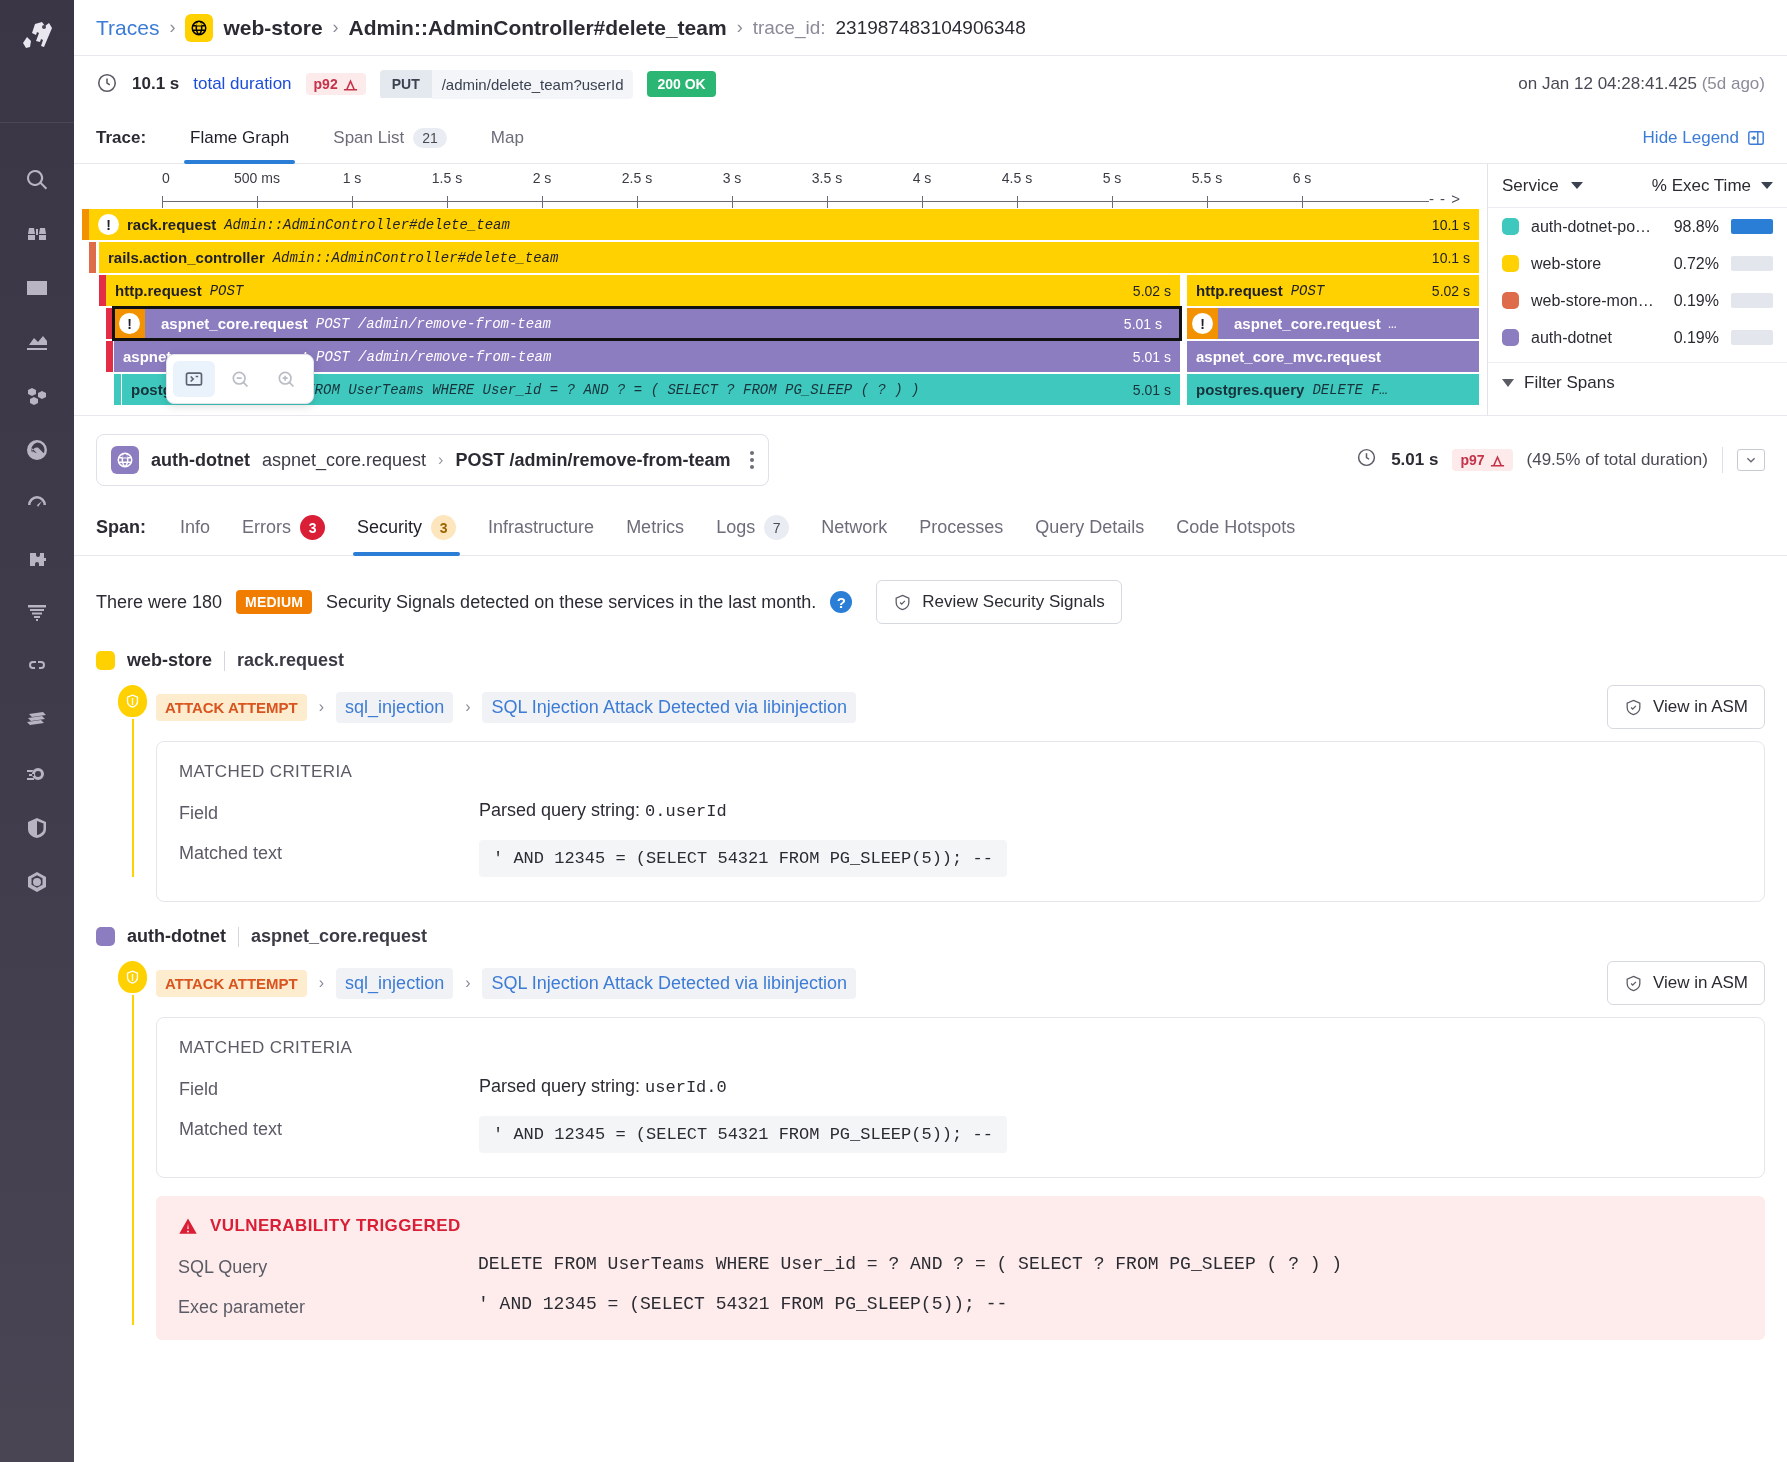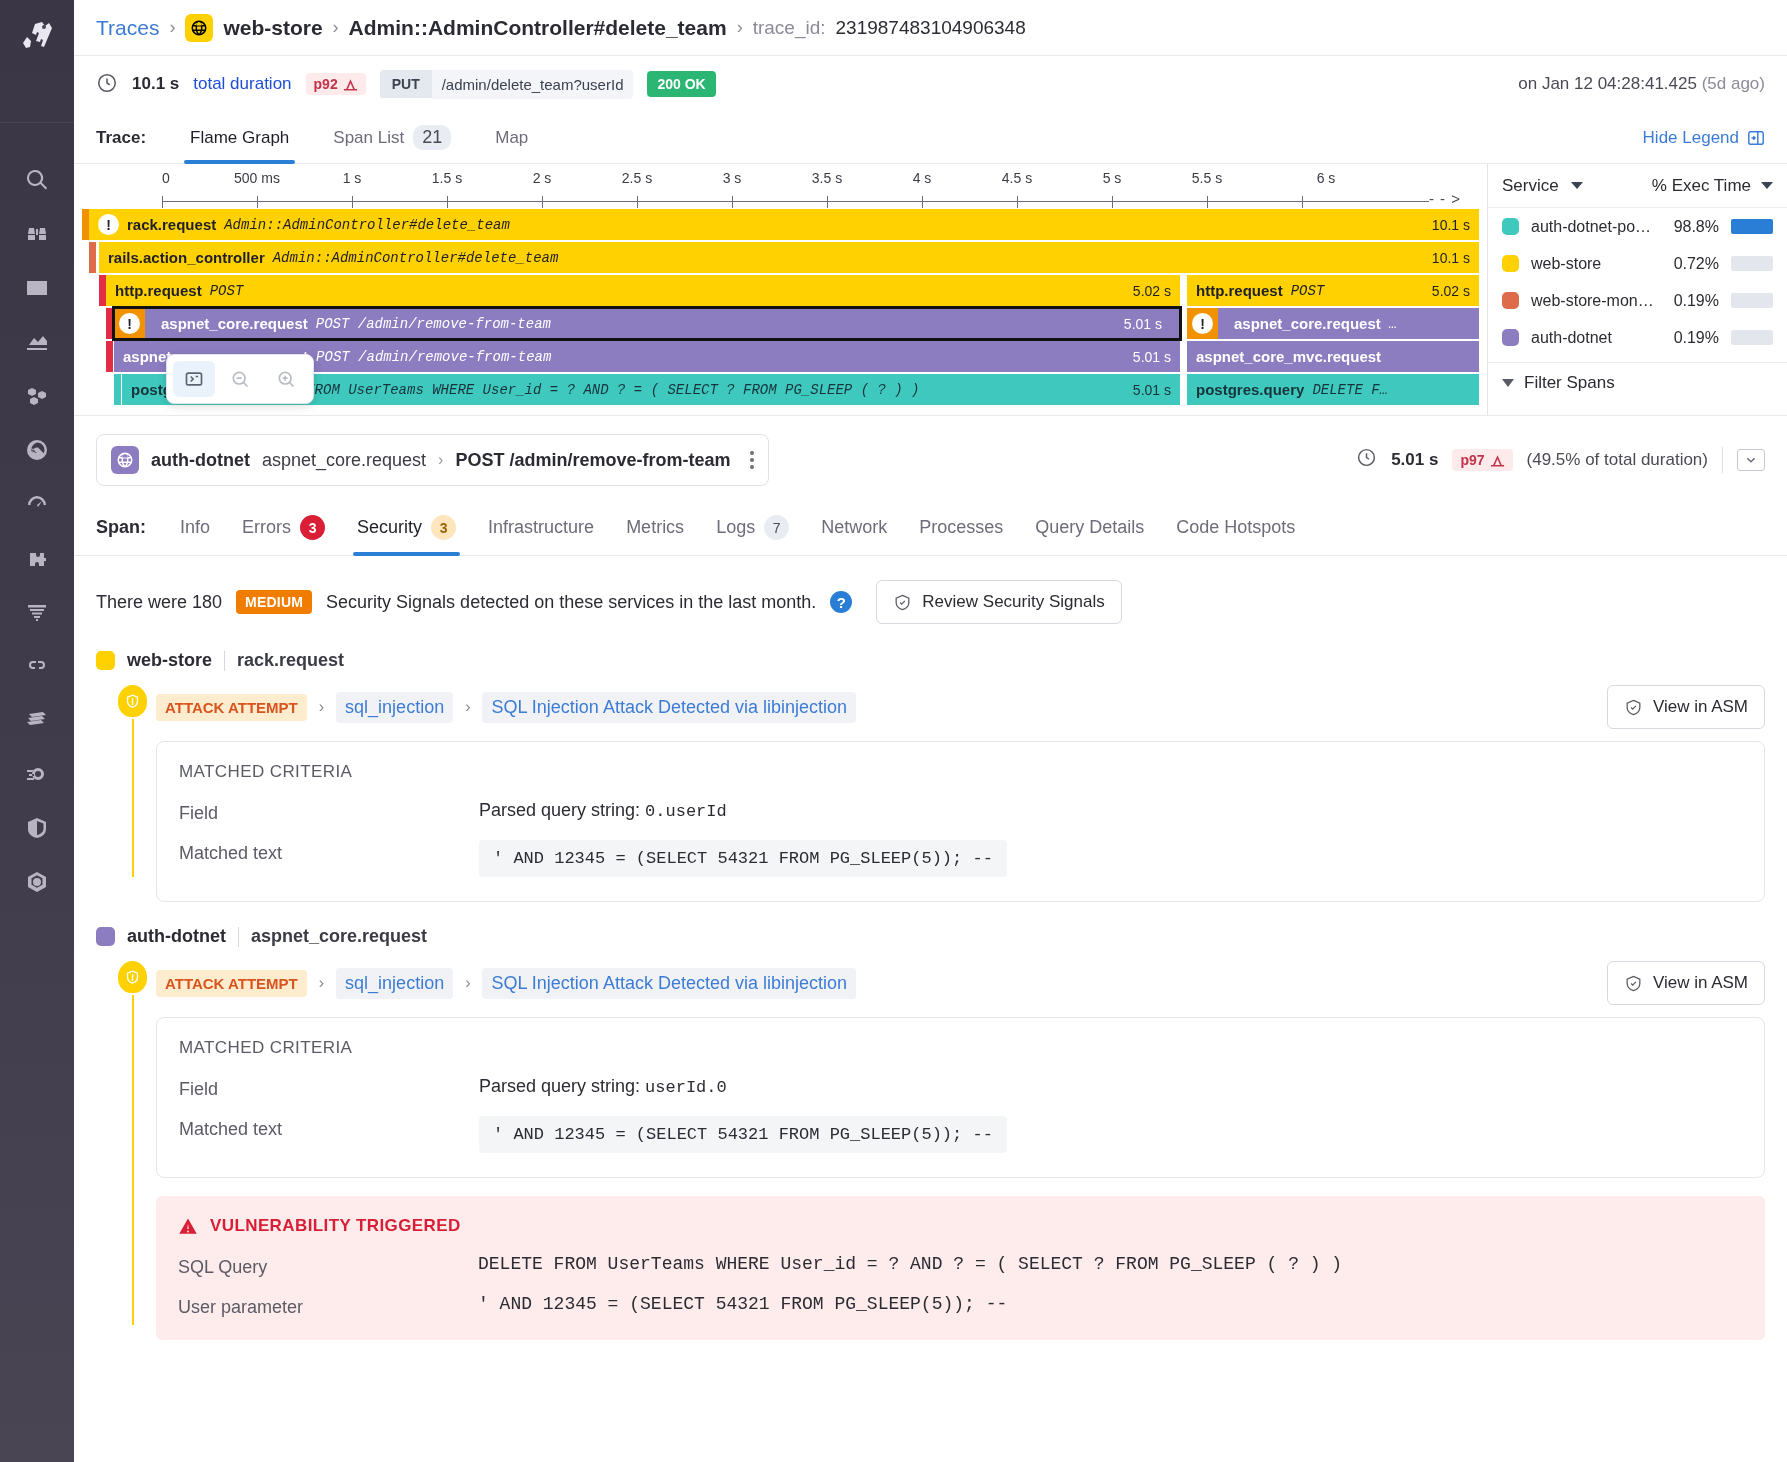--- a/index.html
+++ b/index.html
@@ -72,21 +72,21 @@
   }
   .tracebar .lbl { font-weight:700; font-size:17px; margin-right: 22px; }
   .ttab {
     position: relative; padding: 0 22px; height: 52px; display:flex; align-items:center; gap:9px;
     color:#6d6d7a; font-size:17px; cursor:pointer;
   }
   .ttab.active { color:#1f1f29; }
   .ttab.active::after {
     content:""; position:absolute; left:16px; right:16px; bottom:0; height:4px; background:#2b7ed6; border-radius:2px;
   }
-  .cnt { background:#e9ecf2; color:#4a4a55; font-size:18px; border-radius:10px; padding:2px 9px; }
+  .cnt { background:#e9ecf2; color:#4a4a55; font-size:14px; border-radius:10px; padding:2px 9px; }
   .hidelegend { margin-left:auto; color:#3c7cd6; font-size:17px; display:flex; align-items:center; gap:8px; cursor:pointer;}
 
   
   .flamewrap { display:flex; flex:0 0 252px; height:252px; border-bottom:1px solid #e8e8ef; position:relative;}
   .flame { flex:1; min-width:0; position:relative; overflow:hidden; padding-left:8px;}
   .axis { position:relative; height:38px; margin: 6px 22px 0 80px;}
   .tick { position:absolute; top:0; font-size:14px; color:#3b3b45; transform:translateX(-50%); white-space:nowrap;}
   .tick.first { transform:none; }
   .axisline { position:absolute; left:0; right:36px; bottom:6px; height:1px; background:#6a6a78;}
   .tickmark { position:absolute; bottom:0; width:1px; height:12px; background:#6a6a78;}
@@ -370,21 +370,21 @@
           <span class="tick" style="left:190px;">1 s</span>
           <span class="tick" style="left:285px;">1.5 s</span>
           <span class="tick" style="left:380px;">2 s</span>
           <span class="tick" style="left:475px;">2.5 s</span>
           <span class="tick" style="left:570px;">3 s</span>
           <span class="tick" style="left:665px;">3.5 s</span>
           <span class="tick" style="left:760px;">4 s</span>
           <span class="tick" style="left:855px;">4.5 s</span>
           <span class="tick" style="left:950px;">5 s</span>
           <span class="tick" style="left:1045px;">5.5 s</span>
-          <span class="tick" style="left:1164px;">6 s</span>
+          <span class="tick" style="left:1140px;">6 s</span>
           <span class="tickmark" style="left:0px;"></span>
           <span class="tickmark" style="left:95px;"></span>
             <span class="tickmark" style="left:190px;"></span>
           <span class="tickmark" style="left:285px;"></span>
             <span class="tickmark" style="left:380px;"></span>
           <span class="tickmark" style="left:475px;"></span>
             <span class="tickmark" style="left:570px;"></span>
           <span class="tickmark" style="left:665px;"></span>
             <span class="tickmark" style="left:760px;"></span>
           <span class="tickmark" style="left:855px;"></span>
@@ -739,21 +739,21 @@
               <svg width="20" height="19" viewBox="0 0 24 24" fill="#d91e36">
                   <path d="M12 2L1 21h22L12 2zm0 6l.9 7h-1.8L12 8zm0 9.2a1.2 1.2 0 110 2.4 1.2 1.2 0 010-2.4z"></path>
                 </svg>
               <span>VULNERABILITY TRIGGERED</span>
             </div>
             <div class="kv">
               <div class="k">SQL Query</div>
               <div class="v mono">DELETE FROM UserTeams WHERE User_id = ? AND ? = ( SELECT ? FROM PG_SLEEP ( ? ) )</div>
             </div>
             <div class="kv" style="margin-bottom:0;">
-              <div class="k">User parameter</div>
+              <div class="k">Exec parameter</div>
               <div class="v mono">' AND 12345 = (SELECT 54321 FROM PG_SLEEP(5)); --</div>
             </div>
           </div>
         </div>
 
       </div>
     </div>
   </div>
 </div>
 

